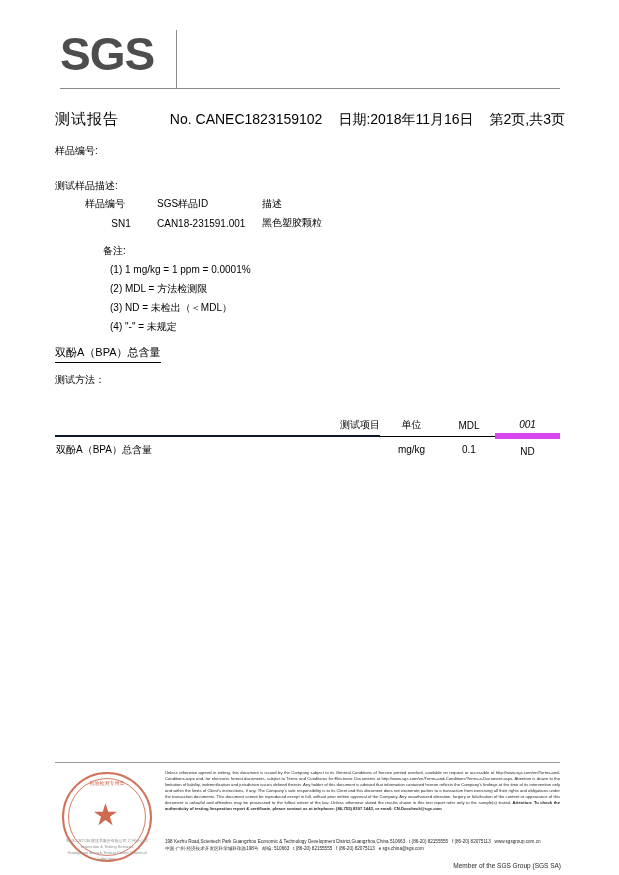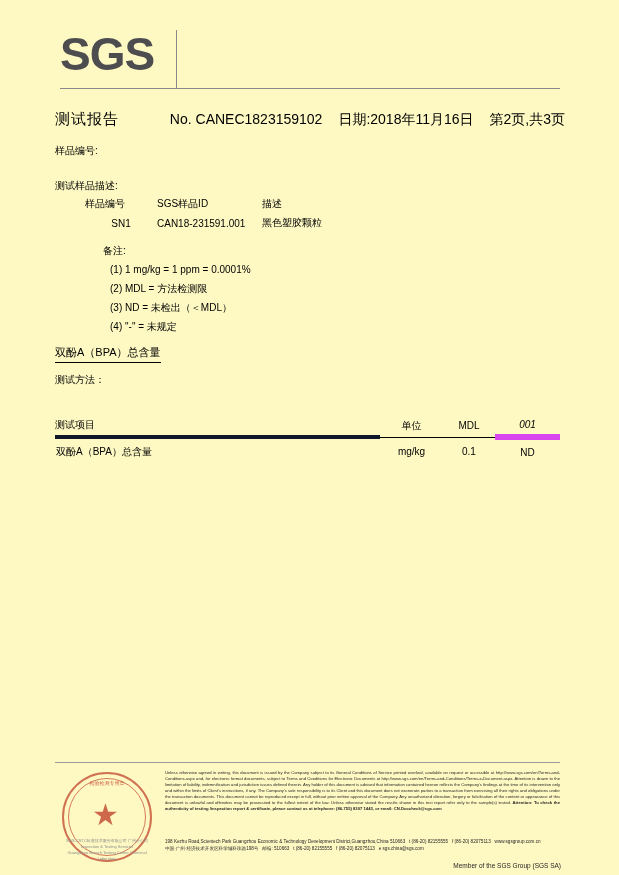--- a/index.html
+++ b/index.html
@@ -7,21 +7,21 @@
     padding: 0;
     background: #d8d8d8;
   }
   body {
     font-family: "Liberation Sans", sans-serif;
   }
   .page {
     position: relative;
     width: 619px;
     height: 875px;
-    background: #fef9c3;
+    background: #ffffff;
     overflow: hidden;
   }
   
   .sgs-logo-wrap {
     position: absolute;
     left: 60px;
     top: 30px;
     width: 120px;
     height: 56px;
   }
@@ -159,21 +159,21 @@
     font-size: 10px;
     color: #000;
     border-collapse: collapse;
   }
   .result-table th {
     font-weight: normal;
     text-align: left;
     padding: 0 0 3px 0;
     white-space: nowrap;
   }
-  .result-table th.hdr-item { width: 300px; border-bottom: 4px solid #0f172a; }
+  .result-table th.hdr-item { width: 300px; border-bottom: 2px solid #0f172a; text-align: right; }
   .result-table th.hdr-unit { width: 58px; text-align: center; border-bottom: 1px solid #000; }
   .result-table th.hdr-mdl  { width: 48px; text-align: center; border-bottom: 1px solid #000; }
   .result-table th.hdr-no   { width: 60px; text-align: center; border-bottom: 6px solid #d946ef; font-style: italic; }
   .result-table td { padding-top: 6px; white-space: nowrap; }
   .result-table td.c { text-align: center; }
 
   
   .footer-rule {
     position: absolute;
     left: 55px;

